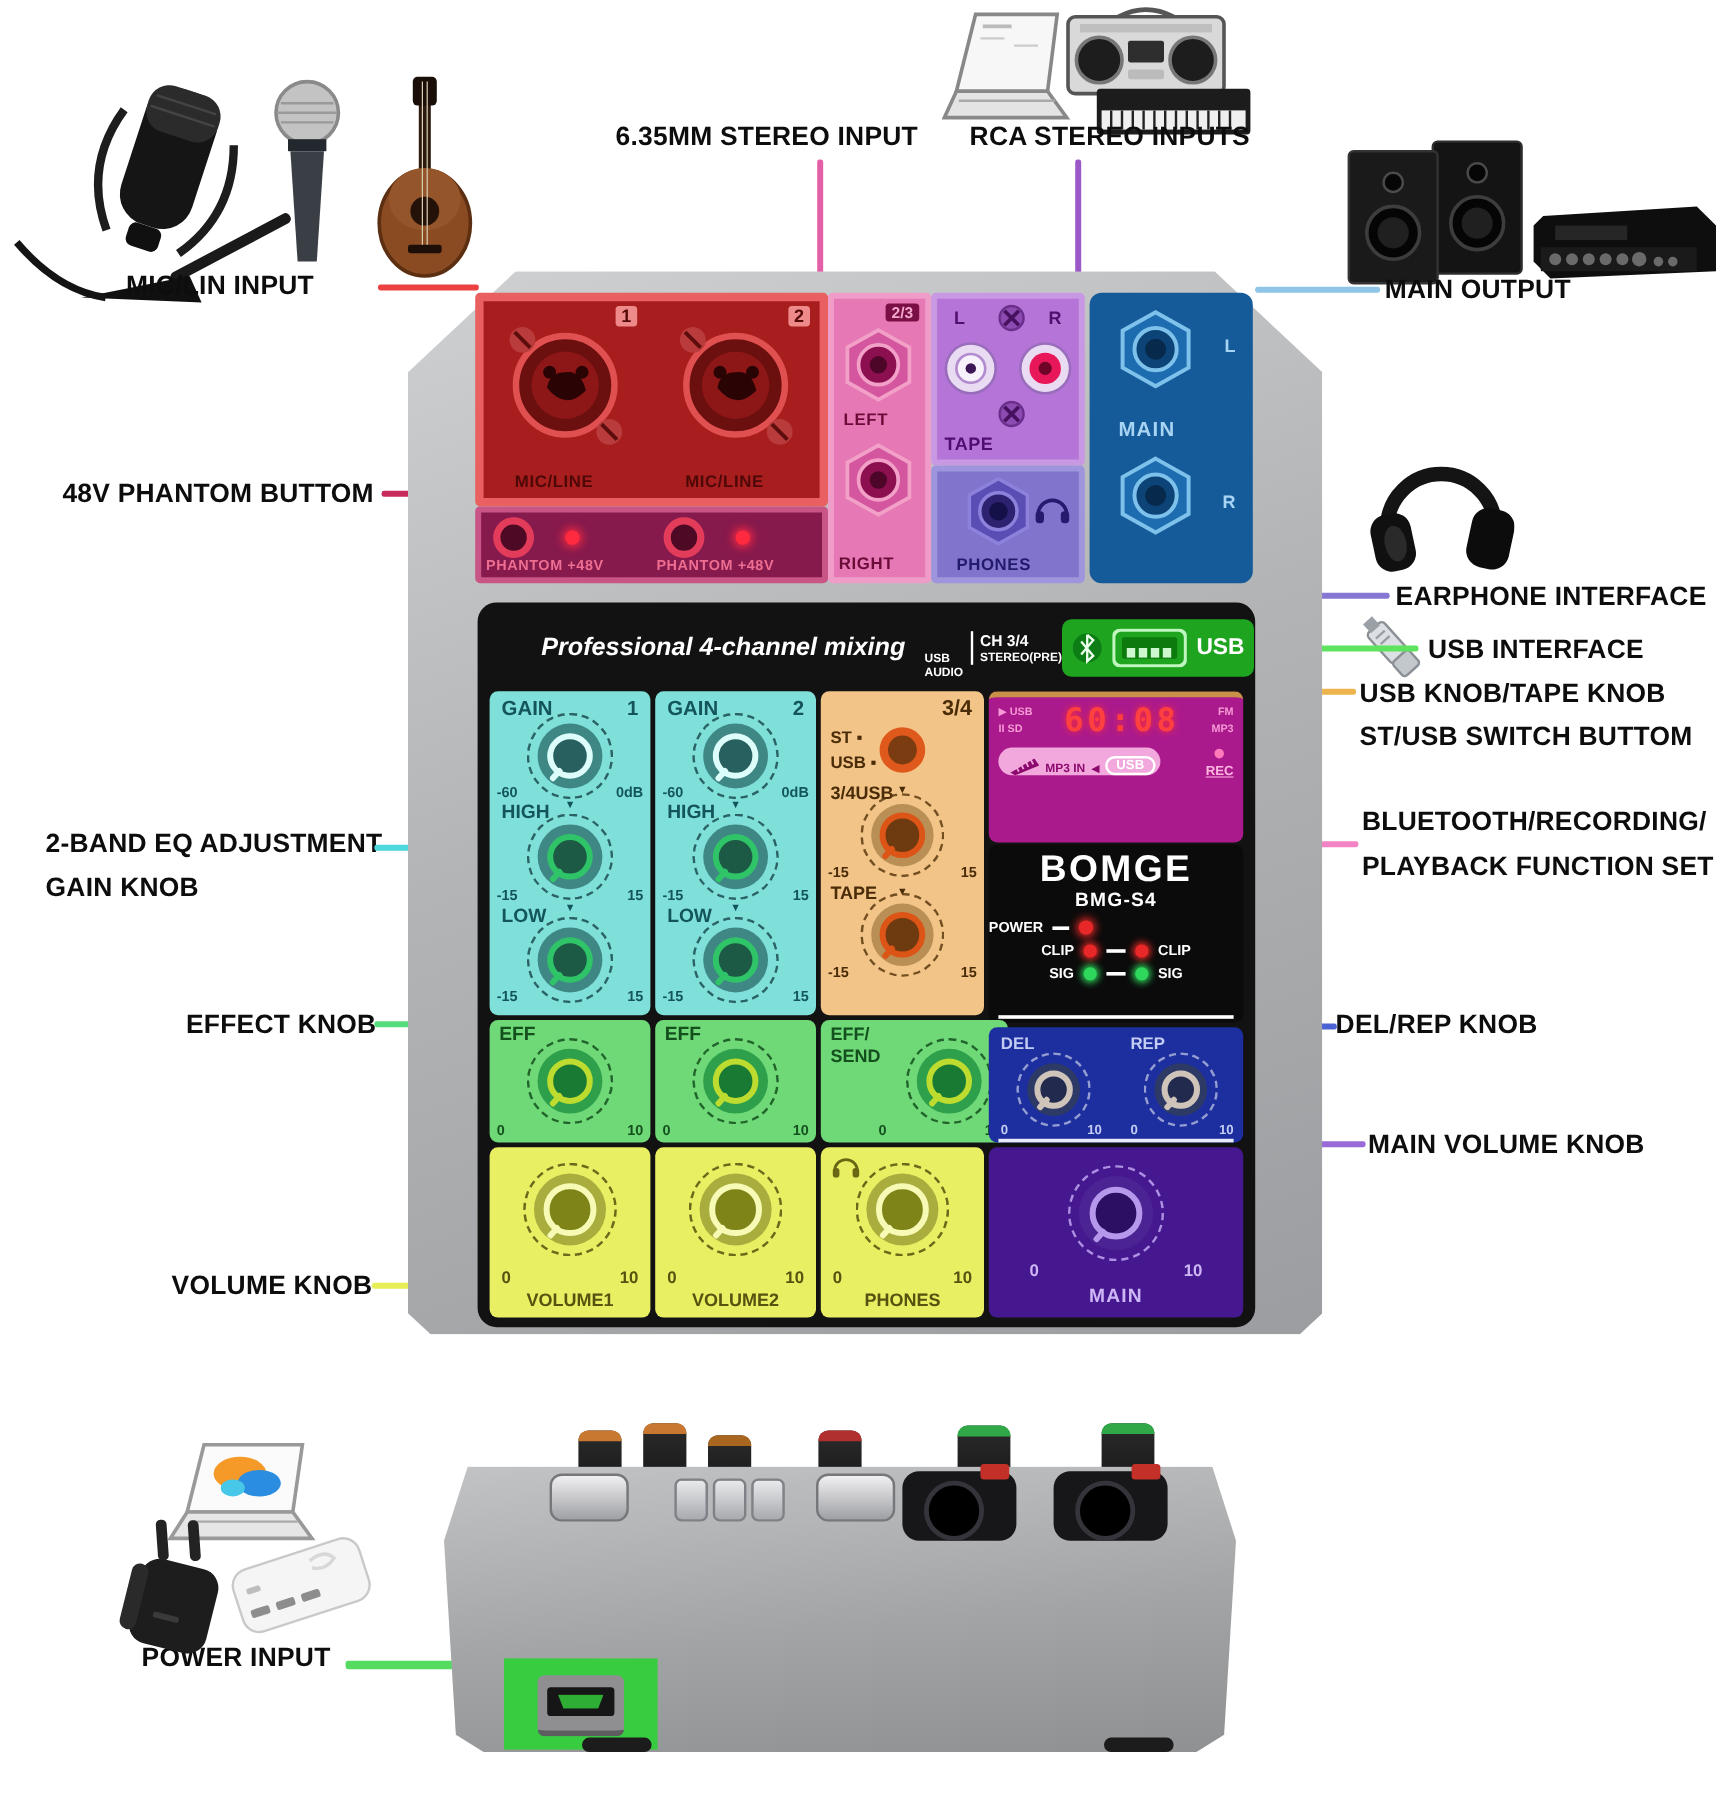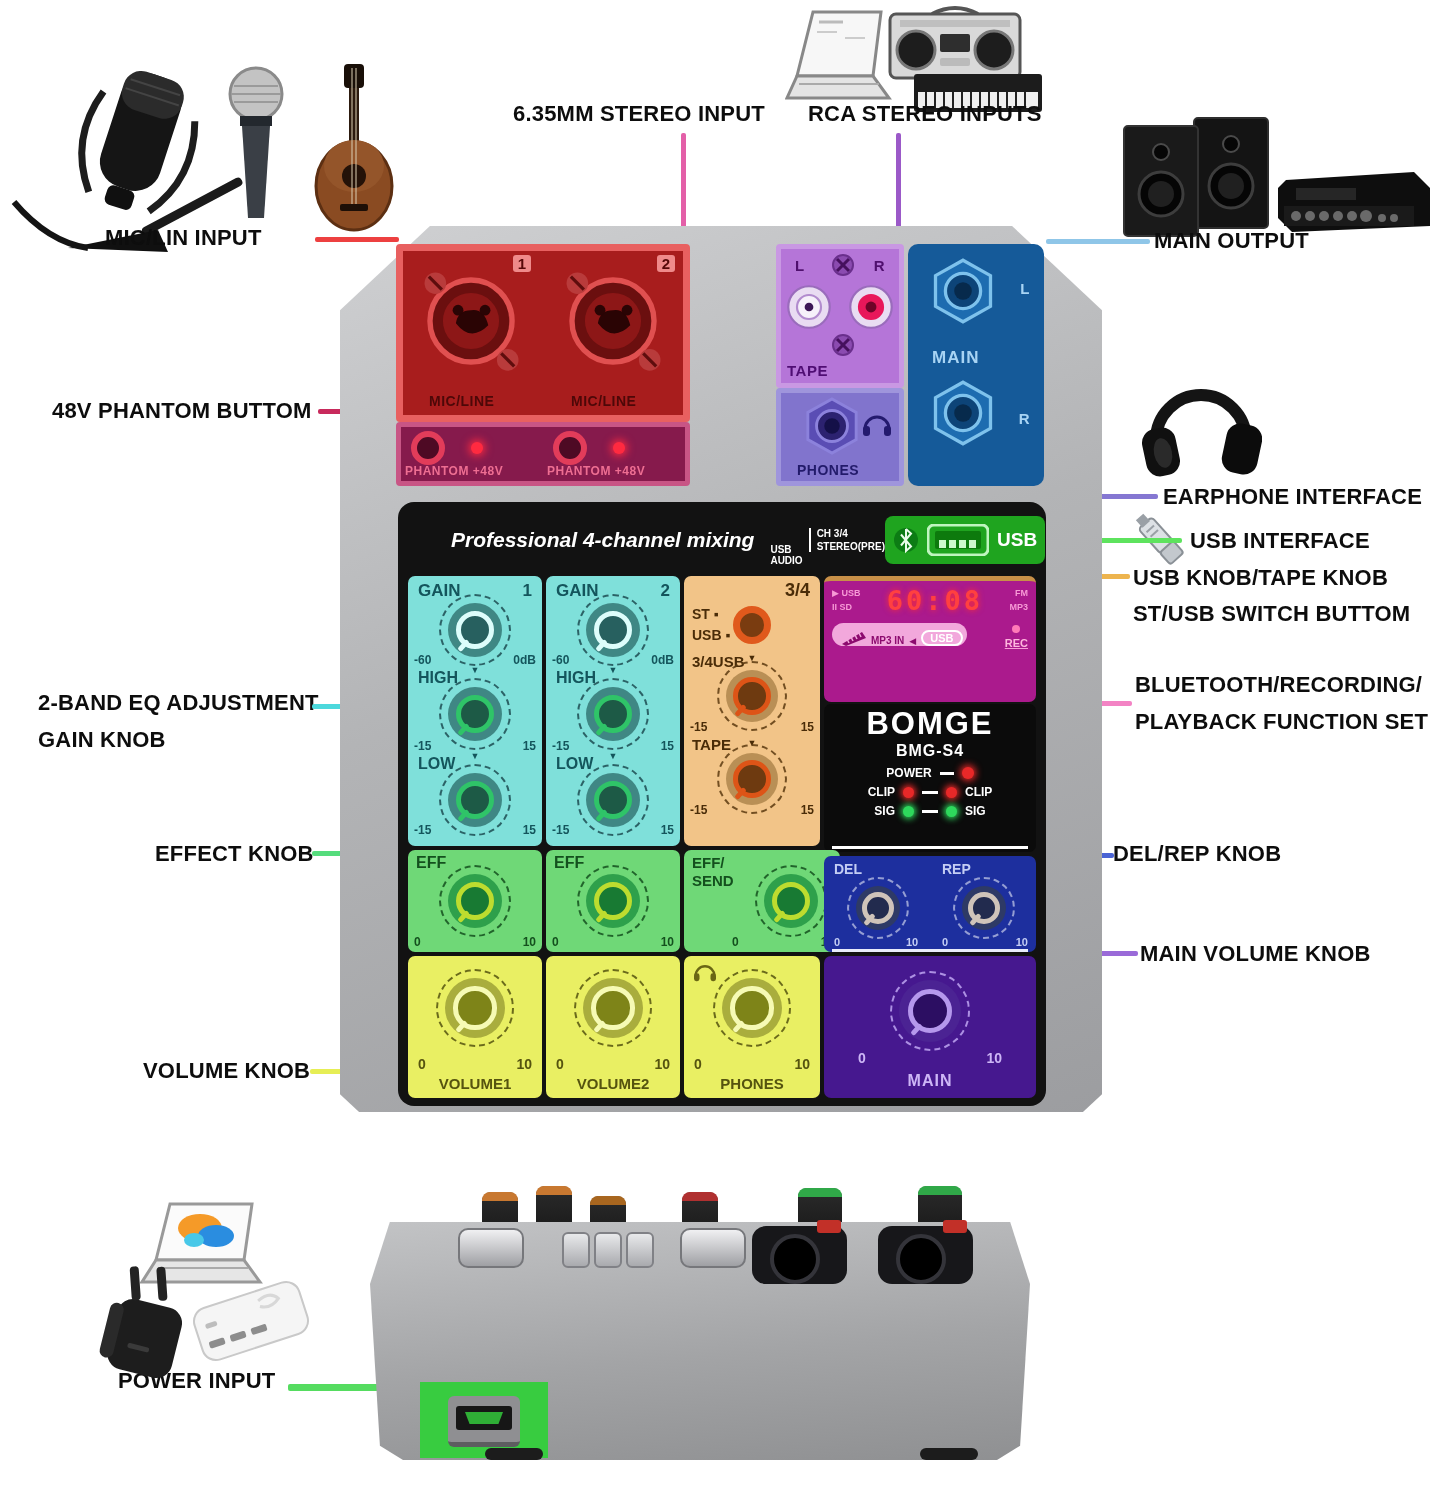--- a/index.html
+++ b/index.html
@@ -253,20 +253,35 @@
         <span class="led" style="width:12px;height:12px;background:#ff2a40;box-shadow:0 0 8px 2px #ff2a40;"></span>
       </div>
       <div class="jlab" style="position:absolute;left:4px;bottom:3px;font-size:12px;color:#ee6e92;">PHANTOM +48V</div>
       <div style="position:absolute;left:152px;top:4px;display:flex;align-items:center;gap:26px;">
         <span style="width:22px;height:22px;border-radius:50%;border:6px solid #e23c5a;background:#4e0a24;display:inline-block;"></span>
         <span class="led" style="width:12px;height:12px;background:#ff2a40;box-shadow:0 0 8px 2px #ff2a40;"></span>
       </div>
       <div class="jlab" style="position:absolute;left:146px;bottom:3px;font-size:12px;color:#ee6e92;">PHANTOM +48V</div>
     </div>
 
+    <div class="sect" style="left:350px;top:18px;width:86px;height:242px;background:#e679b5;border:5px solid #ef9cc9;border-radius:4px;">
+      <div class="tag" style="right:5px;top:4px;background:#7a0f45;color:#f4a8cc;font-size:13px;">2/3</div>
+      <svg style="position:absolute;left:6px;top:24px" width="62" height="62" viewBox="0 0 60 60">
+        <polygon points="30,2 55,16 55,44 30,58 5,44 5,16" fill="#d4569e" stroke="#f2a0c8" stroke-width="3"></polygon>
+        <circle cx="30" cy="30" r="16" fill="#8c1050" stroke="#f2a0c8" stroke-width="3"></circle>
+          <circle cx="30" cy="30" r="7" fill="#4e0628"></circle>
+      </svg>
+      <div class="jlab" style="position:absolute;left:8px;top:92px;font-size:14px;color:#6b0b38;">LEFT</div>
+      <svg style="position:absolute;left:6px;top:120px" width="62" height="62" viewBox="0 0 60 60">
+        <polygon points="30,2 55,16 55,44 30,58 5,44 5,16" fill="#d4569e" stroke="#f2a0c8" stroke-width="3"></polygon>
+        <circle cx="30" cy="30" r="16" fill="#8c1050" stroke="#f2a0c8" stroke-width="3"></circle>
+          <circle cx="30" cy="30" r="7" fill="#4e0628"></circle>
+      </svg>
+      <div class="jlab" style="position:absolute;left:4px;bottom:4px;font-size:14px;color:#6b0b38;">RIGHT</div>
+    </div>
 
     <div class="sect" style="left:436px;top:18px;width:128px;height:144px;background:#b575d8;border:5px solid #c998e3;border-radius:4px;">
       <div class="jlab" style="position:absolute;left:14px;top:8px;font-size:15px;color:#50106e;">L</div>
       <div class="jlab" style="position:absolute;right:14px;top:8px;font-size:15px;color:#50106e;">R</div>
       <svg style="position:absolute;left:50px;top:4px" width="24" height="24" viewBox="0 0 24 24">
         <circle cx="12" cy="12" r="10" fill="#8b4bb0" stroke="#6a2f8c" stroke-width="2"></circle>
         <line x1="6" y1="6" x2="18" y2="18" stroke="#46105e" stroke-width="3"></line>
           <line x1="18" y1="6" x2="6" y2="18" stroke="#46105e" stroke-width="3"></line>
       </svg>
       <svg style="position:absolute;left:4px;top:34px" width="48" height="48" viewBox="0 0 44 44">
@@ -323,21 +338,21 @@
         <div style="color:#fff;font-weight:700;font-style:italic;font-size:21px;white-space:nowrap;margin-left:43px;">Professional 4-channel mixing</div>
         <svg style="margin-left:14px" width="46" height="40" viewBox="0 0 46 40">
           <polygon points="12,2 40,6 36,26 8,21" fill="#fff"></polygon>
           <polygon points="8,21 36,26 42,32 4,28" fill="#fff"></polygon>
           <path d="M6 22 L6 34 L20 34" stroke="#fff" stroke-width="2.5" fill="none"></path>
         </svg>
         <div style="margin-left:2px;display:flex;flex-direction:column;justify-content:flex-end;height:52px;">
           <span style="color:#fff;font-size:10px;font-weight:700;">USB AUDIO</span>
         </div>
         <div style="margin-left:6px;border-left:2px solid #fff;padding-left:6px;display:flex;flex-direction:column;gap:2px;">
-          <span style="color:#fff;font-size:10px;font-weight:700;">CH 3/4</span>
+          <span style="color:#fff;font-size:13px;font-weight:700;">CH 3/4</span>
           <span style="color:#fff;font-size:10px;font-weight:700;">STEREO(PRE)</span>
         </div>
         <div style="margin-left:auto;width:176px;height:48px;background:#1fa41f;border-radius:8px;display:flex;align-items:center;gap:8px;padding:0 8px;box-sizing:border-box;">
           <svg width="26" height="30" viewBox="0 0 26 30">
             <circle cx="13" cy="15" r="12" fill="#0c7c14"></circle>
             <path d="M13 4 L13 26 L18 21.5 L8 9.5 M13 4 L18 8.5 L8 20.5" stroke="#eafdea" stroke-width="2" fill="none"></path>
           </svg>
           <svg width="62" height="32" viewBox="0 0 62 32">
             <rect x="1" y="1" width="60" height="30" rx="6" fill="none" stroke="#bff5bf" stroke-width="3"></rect>
             <rect x="8" y="7" width="46" height="18" rx="2" fill="#0d7a0d"></rect>
@@ -505,21 +520,21 @@
           <div style="margin-left:auto;text-align:center;text-decoration:underline;">
             <span class="led" style="width:8px;height:8px;background:#ff7ab8;"></span>
             <div style="font-size:11px;font-weight:700;color:#ffb6de;">REC</div>
           </div>
         </div>
       </div>
 
       <div class="strip" style="left:426px;top:202px;width:212px;height:148px;background:#0b0b0b;color:#fff;text-align:center;">
         <div style="font-size:31px;font-weight:800;letter-spacing:2px;margin-top:2px;">BOMGE</div>
         <div style="font-size:16px;font-weight:700;letter-spacing:1px;">BMG-S4</div>
-        <div style="display:flex;align-items:center;justify-content:center;gap:8px;margin-top:6px;font-size:12px;font-weight:700;">
+        <div style="display:flex;align-items:center;gap:8px;margin-top:6px;font-size:12px;font-weight:700;">
           <span>POWER</span>
           <span style="width:14px;height:3px;background:#fff;display:inline-block;"></span>
           <span class="led" style="width:12px;height:12px;background:#e82828;box-shadow:0 0 7px 2px #e82828;"></span>
         </div>
         <div style="display:flex;align-items:center;justify-content:center;gap:8px;margin-top:5px;font-size:12px;font-weight:700;">
           <span>CLIP</span>
           <span class="led" style="width:11px;height:11px;background:#e82828;box-shadow:0 0 6px 2px #e82828;"></span>
           <span style="width:16px;height:3px;background:#fff;display:inline-block;"></span>
           <span class="led" style="width:11px;height:11px;background:#e82828;box-shadow:0 0 6px 2px #e82828;"></span>
           <span>CLIP</span>

